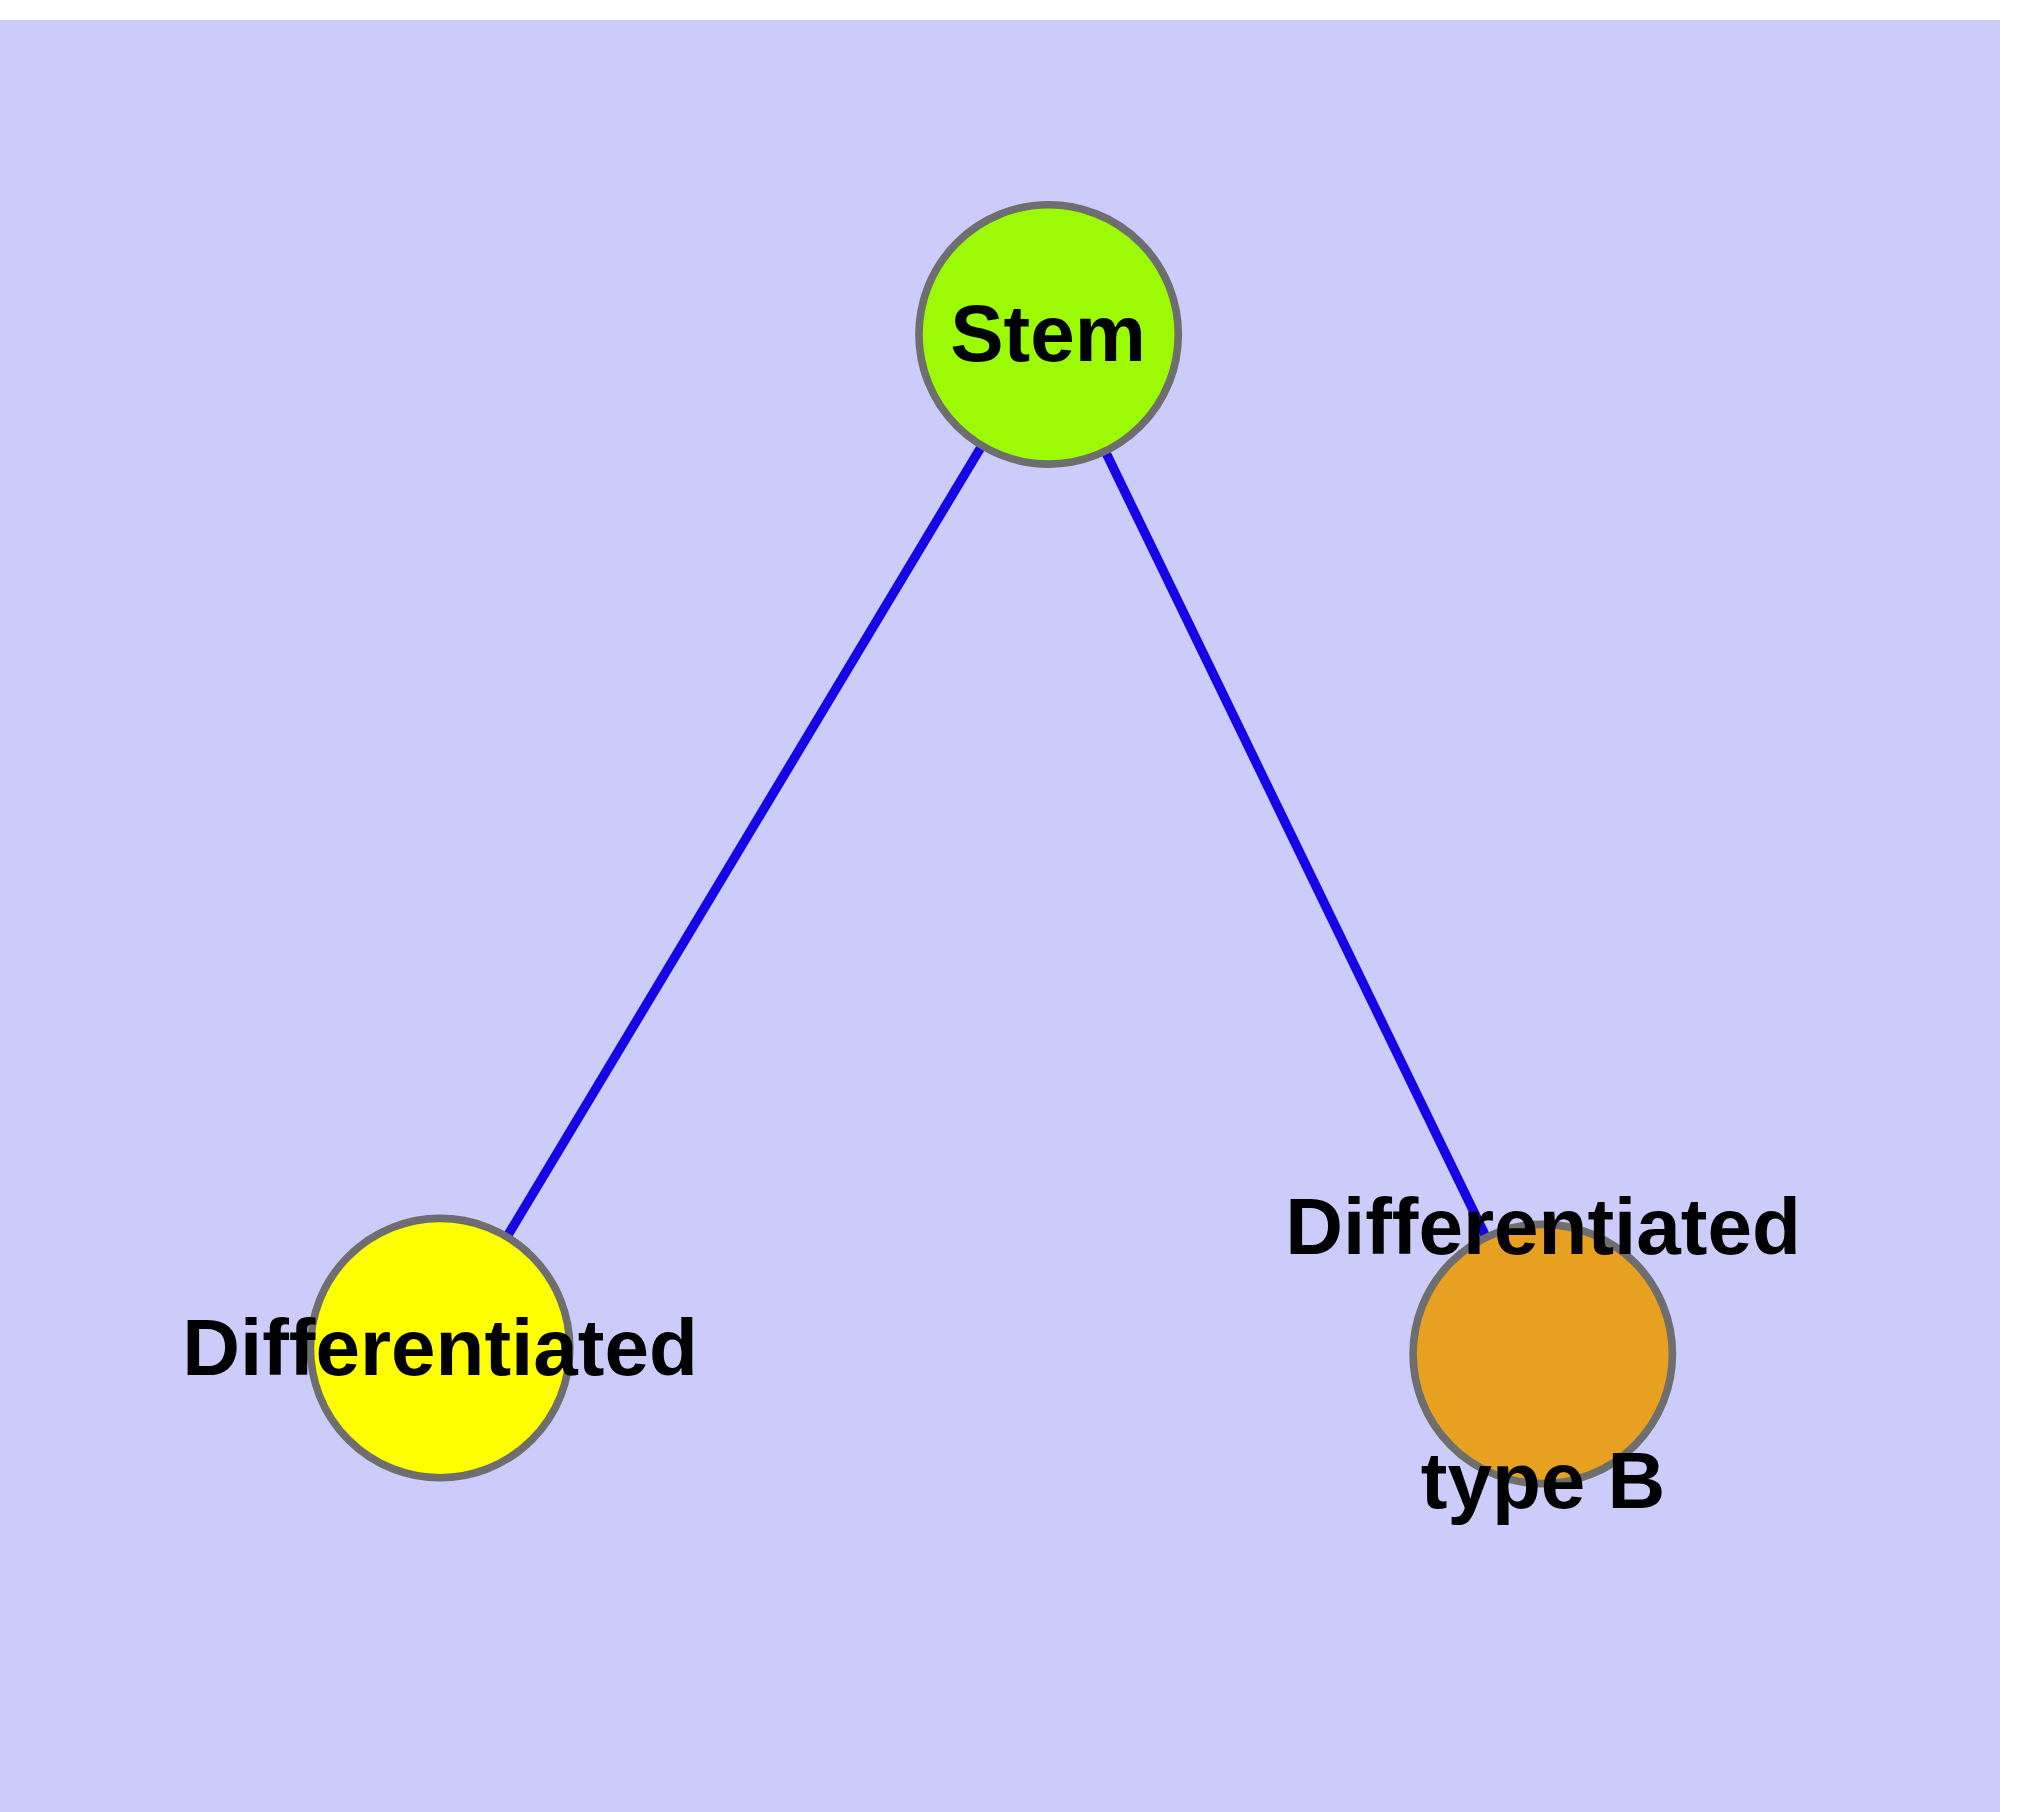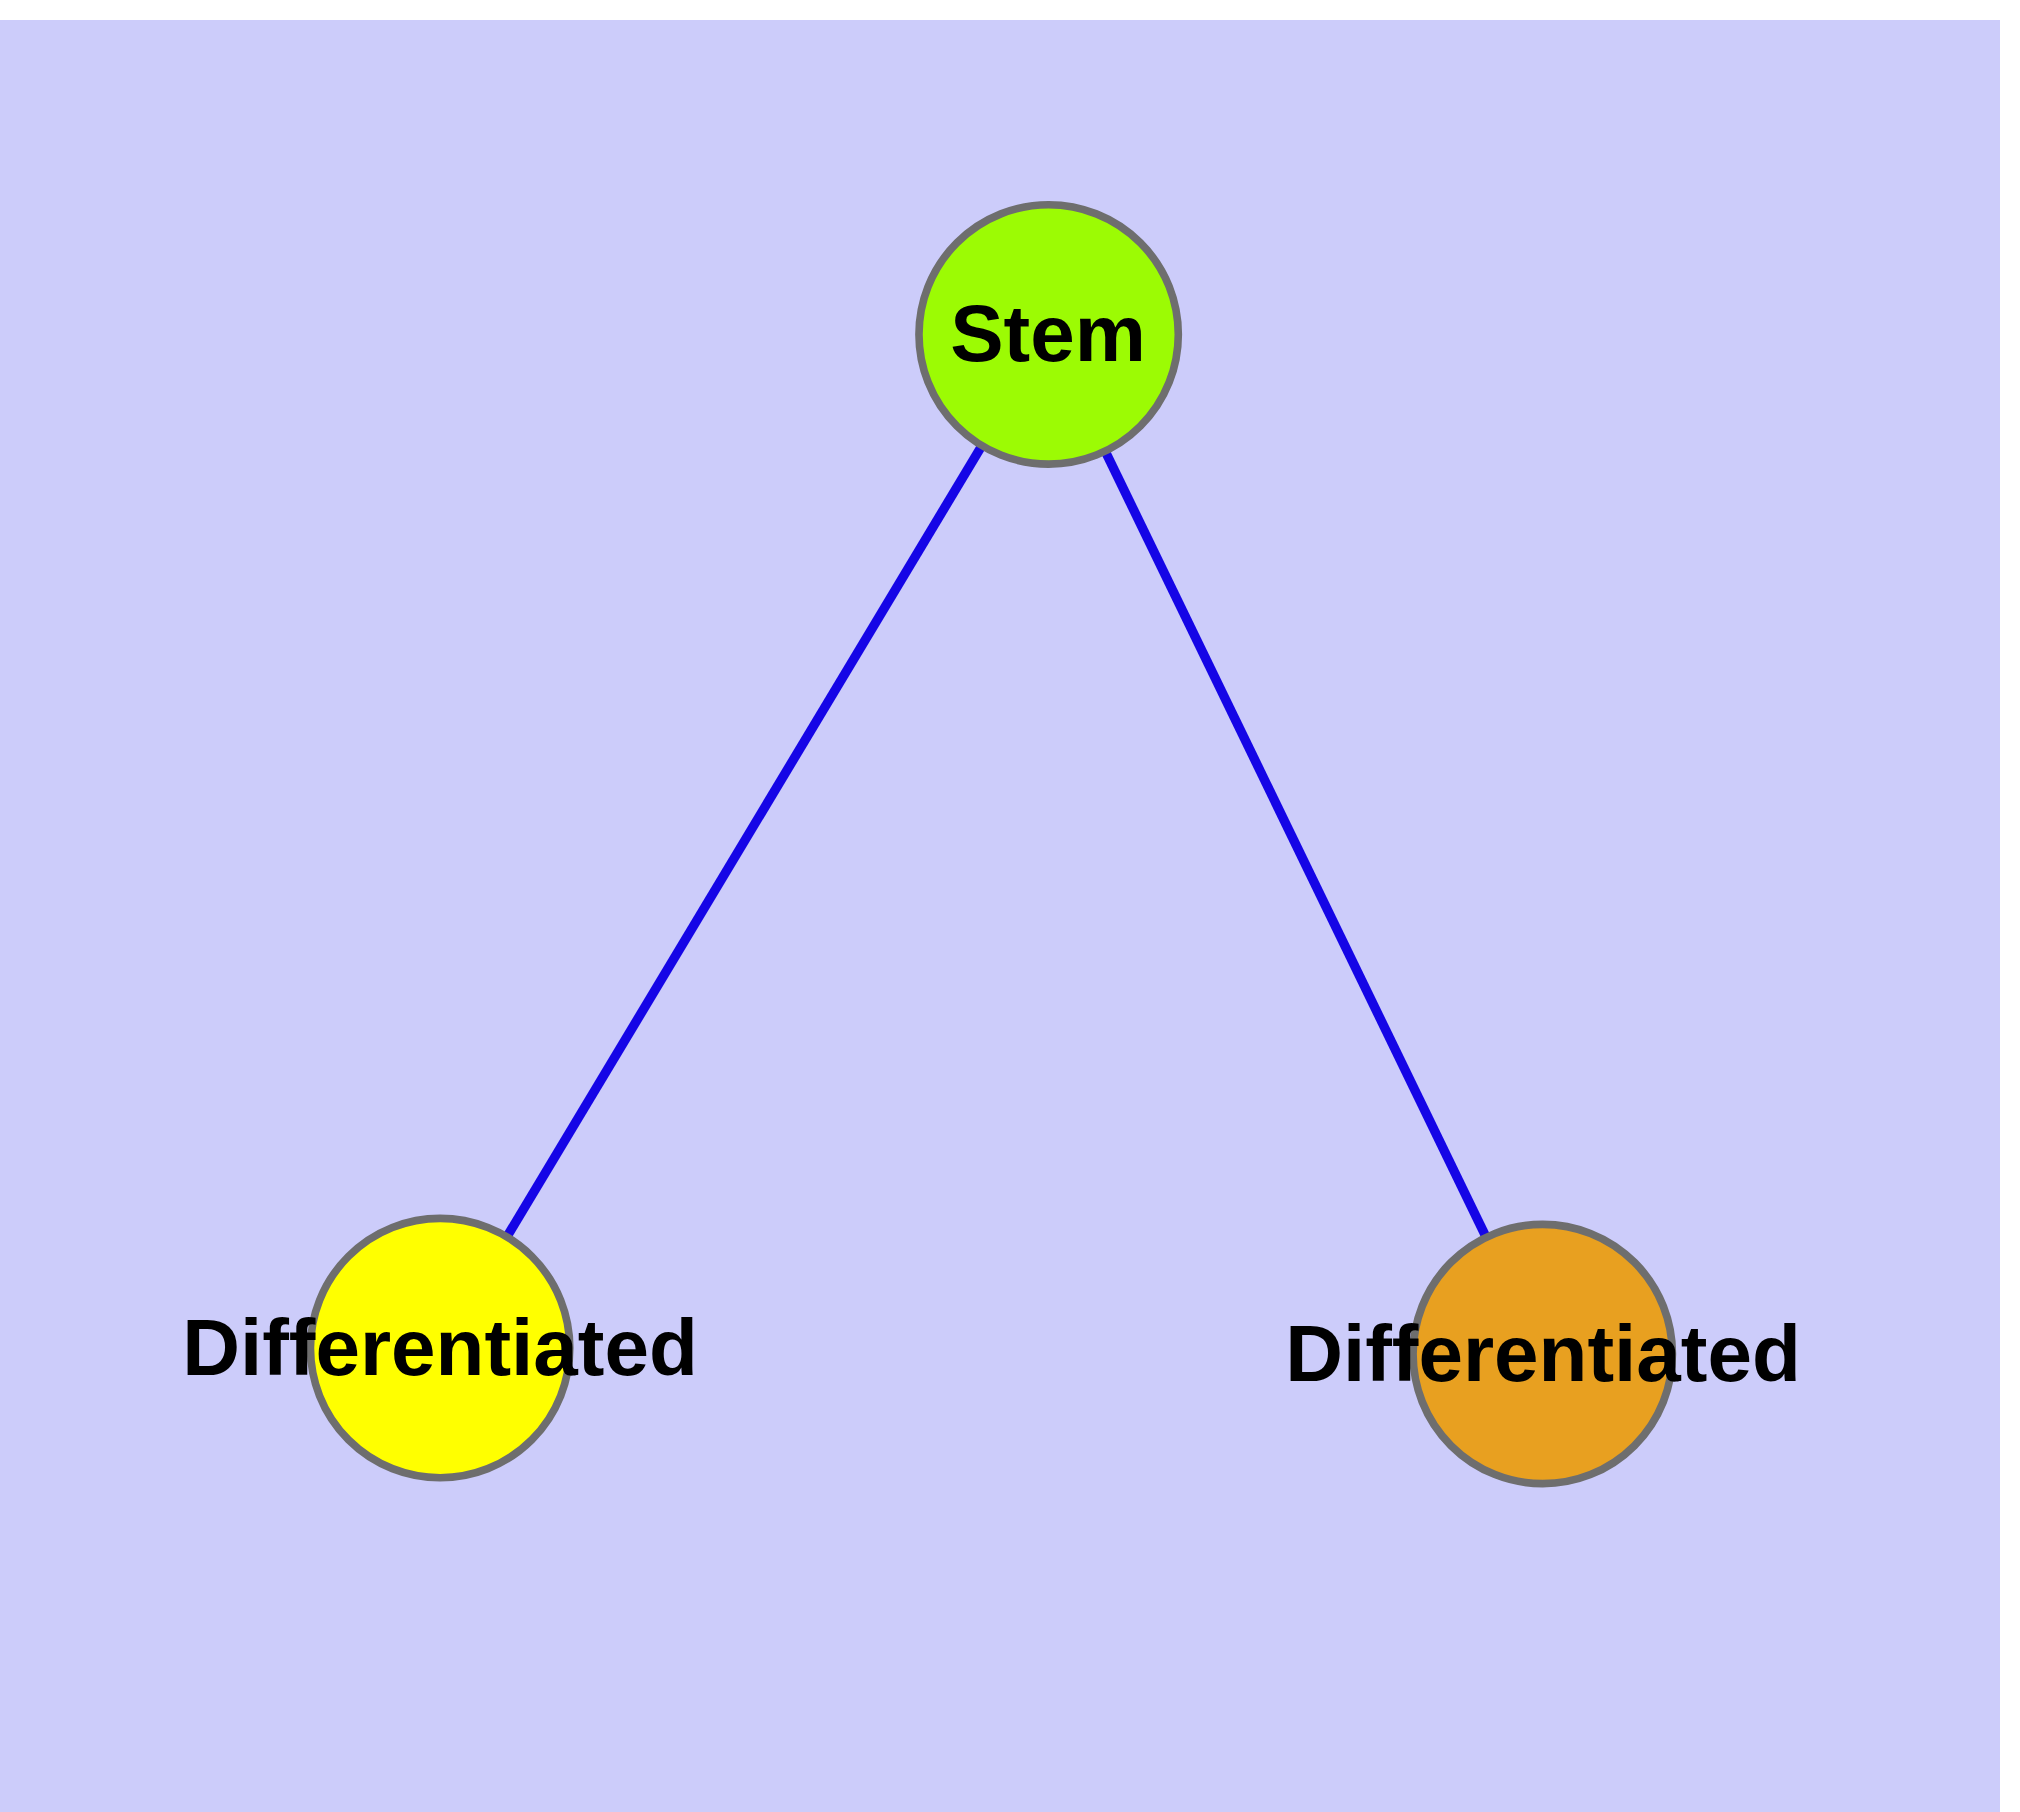--- a/index.html
+++ b/index.html
@@ -68,16 +68,17 @@
   </svg>
 
   <div class="node-label big" style="left: 1048px; top: 314px; font-size: 80px; color: rgb(0, 0, 0);">Stem</div>
 
   <div class="node-label big" style="left: 440px; top: 1328px; font-size: 80px; color: rgb(0, 0, 0);">
     <div>Differentiated</div>
   </div>
 
   <div class="node-label big" style="left: 1543px; top: 1334px; font-size: 80px; color: rgb(0, 0, 0);">
     <div>Differentiated</div>
+    <div>type B</div>
   </div>
 
 </div>
 
 
 </body></html>

